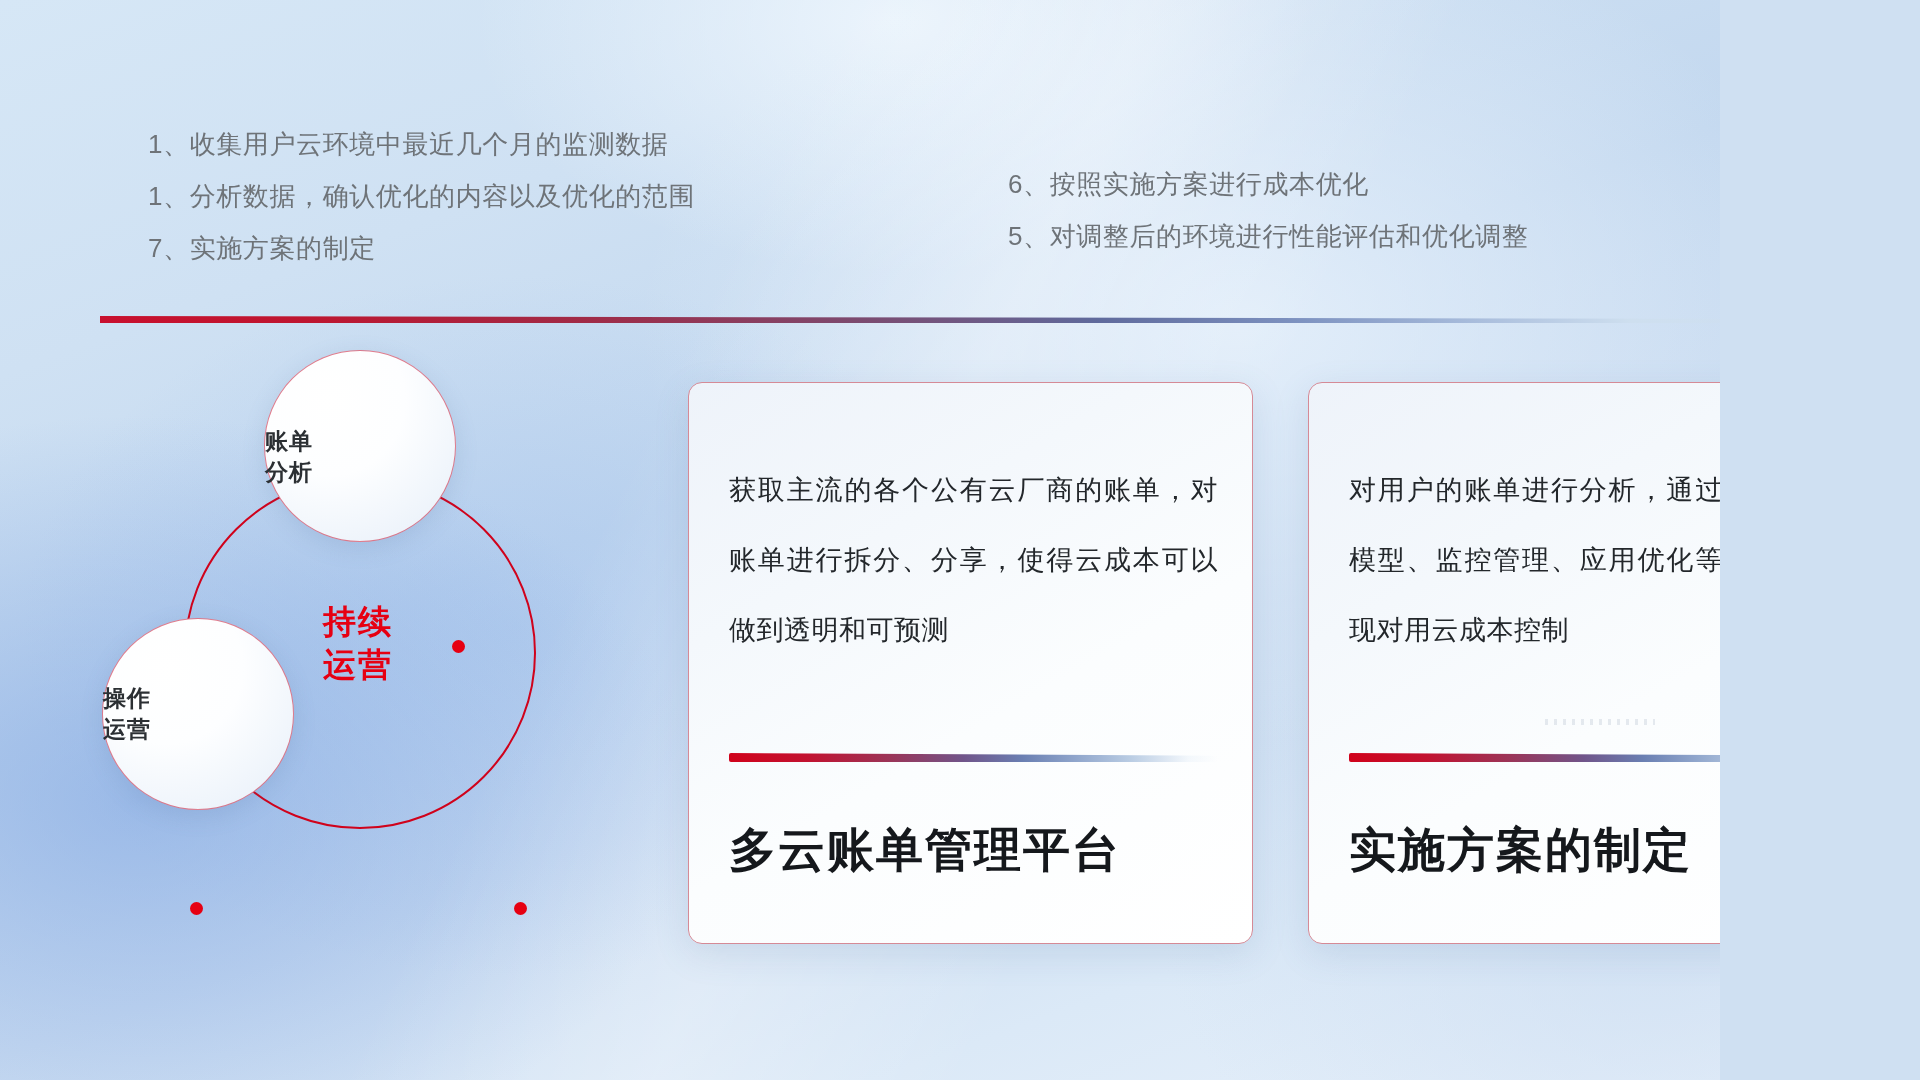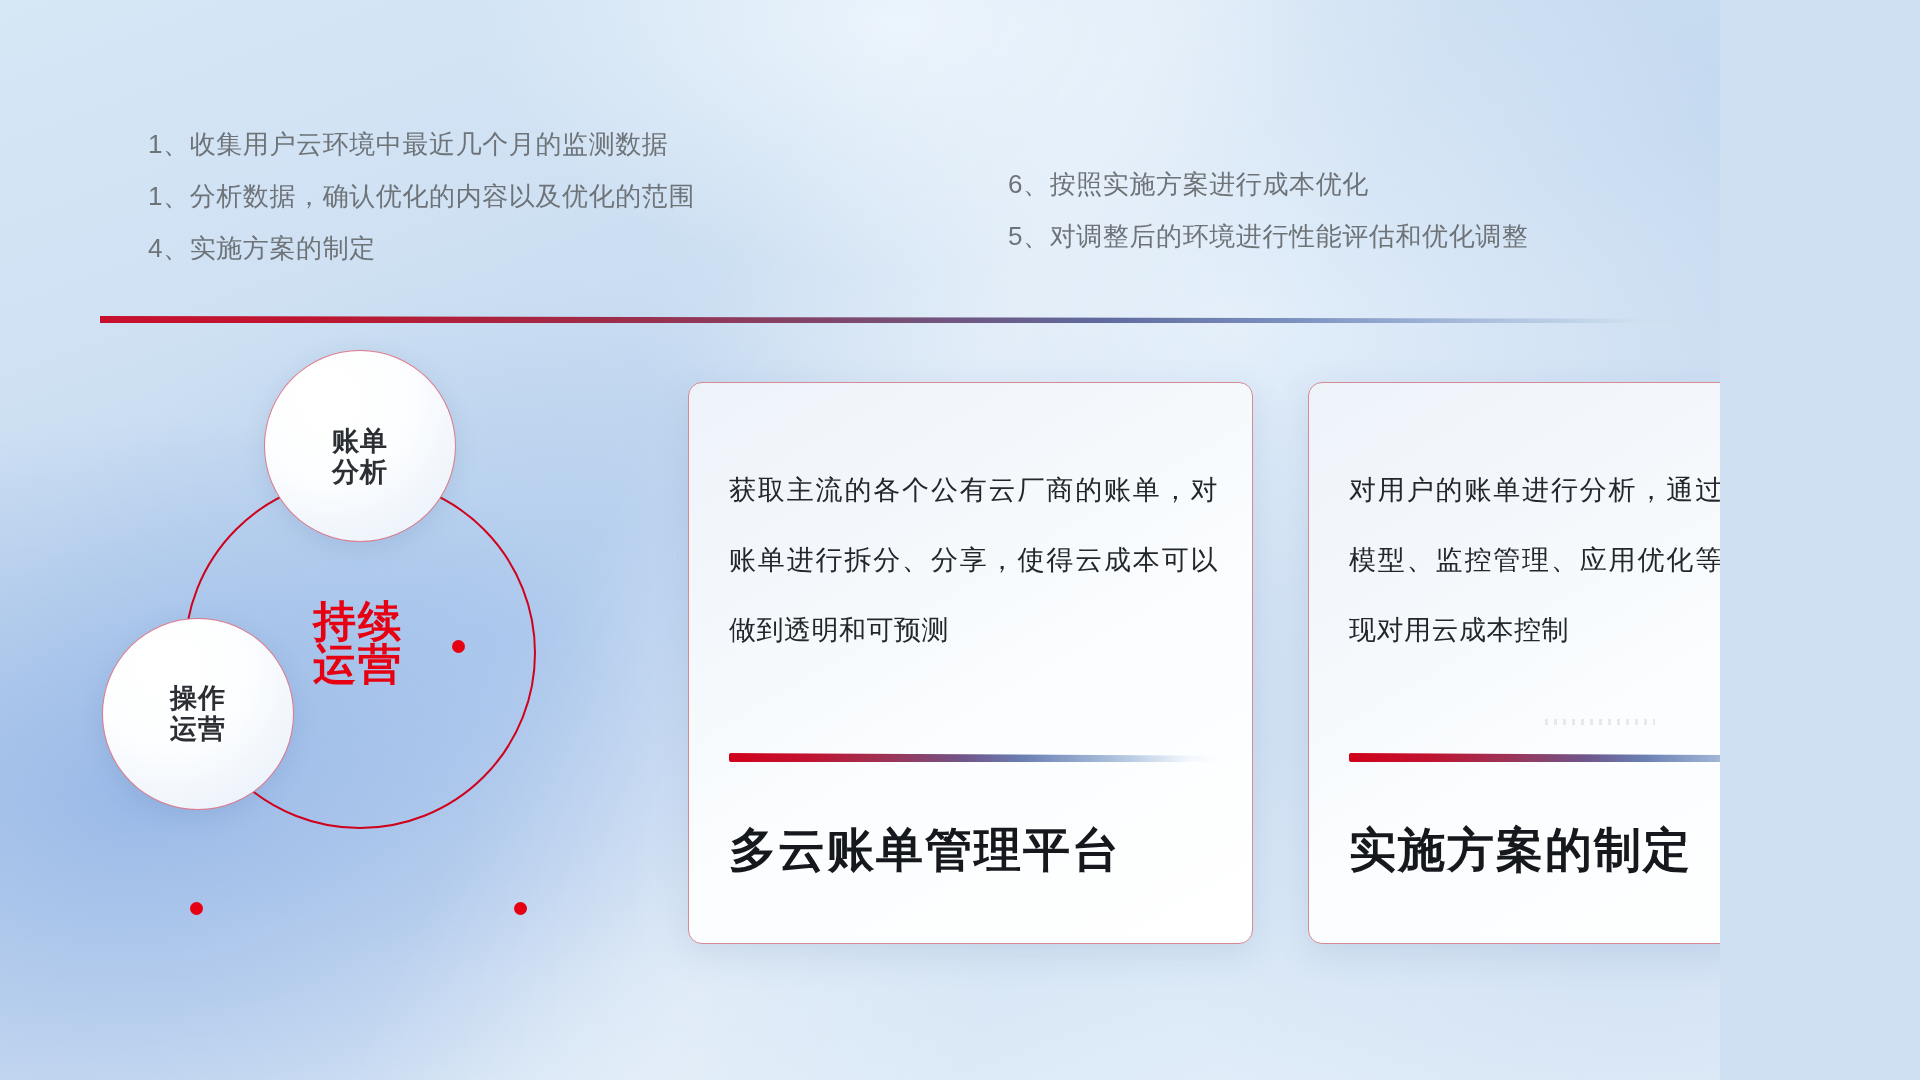--- a/index.html
+++ b/index.html
@@ -102,36 +102,35 @@
   #c-top   { left: 168px; top: 0px;   width: 190px; height: 190px; }
   #c-left  { left: 6px;   top: 268px; width: 190px; height: 190px; }
   #c-right { left: 330px; top: 268px; width: 190px; height: 190px; }
   #c-mid   { left: 88px;  top: 127px; width: 348px; height: 348px; }
 
   .circ-label {
     position: absolute;
     left: 0; right: 0;
     top: 50%;
     transform: translateY(-50%);
-    text-align: center;
     font-weight: bold;
-    font-size: 27px;
+    font-size: 23px;
     line-height: 31px;
     color: #2b2f33;
     letter-spacing: 1px;
   }
   #c-top .circ-label { top: 56%; }
   #mid-label {
     position: absolute;
     left: 88px;
     top: 250px;
     width: 348px;
     text-align: center;
     font-weight: bold;
-    font-size: 43px;
+    font-size: 33px;
     line-height: 43px;
     color: #e60012;
     letter-spacing: 2px;
     z-index: 8;
   }
   .node-dot {
     position: absolute;
     width: 13px; height: 13px;
     border-radius: 50%;
     background: #e60012;
@@ -214,21 +213,21 @@
   }
 </style>
 </head>
 <body>
 
 <div id="stage">
 
   <div class="layer" id="bullets-left">
     <div class="bullet-line">1、收集用户云环境中最近几个月的监测数据</div>
     <div class="bullet-line">1、分析数据，确认优化的内容以及优化的范围</div>
-    <div class="bullet-line">4、实施方案的制定</div>
+    <div class="bullet-line">7、实施方案的制定</div>
   </div>
 
   <div class="layer" id="bullets-right">
     <div class="bullet-line">6、按照实施方案进行成本优化</div>
     <div class="bullet-line">5、对调整后的环境进行性能评估和优化调整</div>
   </div>
 
   <div class="layer" id="top-divider"></div>
 
   <div class="layer" id="venn">

